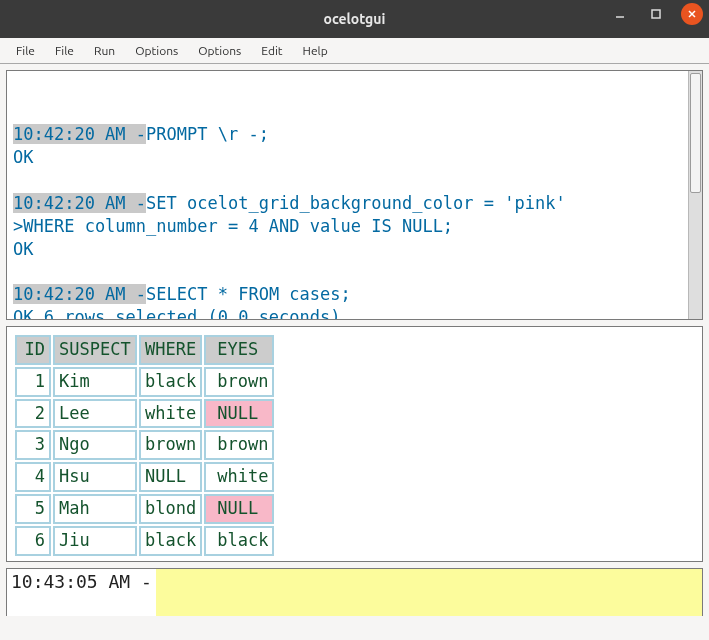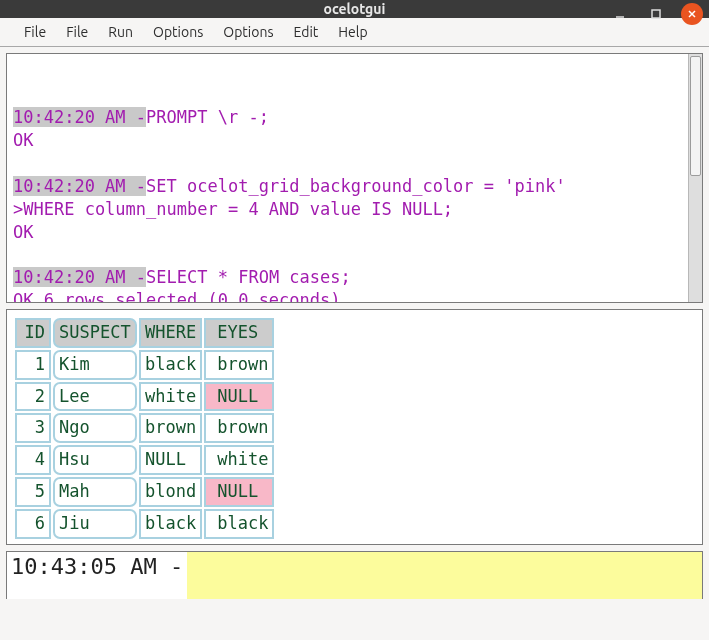--- a/index.html
+++ b/index.html
@@ -7,21 +7,21 @@
     font-family: "DejaVu Sans Mono", "Liberation Mono", monospace;
     font-size: 15px;
     background: #f6f5f4;
     width: 709px;
     height: 640px;
     overflow: hidden;
   }
   .titlebar {
     background: #3a3a3a;
     color: #e8e8e8;
-    height: 18px;
+    height: 38px;
     display: flex;
     align-items: center;
     justify-content: center;
     position: relative;
     font-family: "Ubuntu", "DejaVu Sans", sans-serif;
     font-weight: bold;
     font-size: 14px;
   }
   .titlebar .controls {
     position: absolute;
@@ -40,23 +40,23 @@
   .tb-close {
     background: #e95420;
     border-radius: 50%;
     color: #fff;
   }
   .tb-btn svg { width: 12px; height: 12px; }
   .menubar {
     background: #f6f5f4;
     border-bottom: 1px solid #a8a8a8;
     display: flex;
-    padding: 2px 14px;
+    padding: 2px 6px;
     font-family: "Ubuntu", "DejaVu Sans", sans-serif;
-    font-size: 14px;
+    font-size: 12px;
   }
   .menubar .item {
     padding: 4px 10px;
     color: #2e2e2e;
     cursor: pointer;
   }
   .content {
     padding: 6px;
   }
   .pane {
@@ -64,21 +64,21 @@
     background: #ffffff;
     margin-bottom: 6px;
     position: relative;
   }
   .history-pane {
     padding: 6px 14px 6px 6px;
     height: 250px;
     font-size: 17px;
     line-height: 1.35;
     white-space: pre;
-    color: #a21caf;
+    color: #0369a1;
     overflow: hidden;
   }
   .history-scroll-track {
     position: absolute;
     right: 0; top: 0; bottom: 0;
     width: 14px;
     background: #dedede;
     border-left: 1px solid #b8b8b8;
   }
   .history-scroll-thumb {
@@ -106,32 +106,32 @@
     border: 2px solid #a8d1e0;
     padding: 1px 4px;
     font-size: 17px;
     background: #fff;
     color: #14532d;
     line-height: 1.4;
     vertical-align: middle;
   }
   .hdr { background: #cccccc; }
   .idcell { text-align: right; min-width: 36px; }
-  .suspectcell { min-width: 84px; border-radius: 7px; }
+  .suspectcell { min-width: 84px; }
   .haircell { min-width: 56px; }
   .eyescell { min-width: 66px; padding-left: 11px; }
   .nullpink { background: #f8b8c8; }
   .prompt-pane {
     display: flex;
     align-items: stretch;
     height: 48px;
     border: 1px solid #7a7a7a;
     border-bottom: none;
     background: #fff;
-    font-size: 22px;
+    font-size: 18px;
   }
   .prompt-label {
     padding: 2px 4px;
     color: #222;
     display: flex;
     align-items: flex-start;
   }
   .prompt-input {
     flex: 1;
     background: #fcfc9c;

